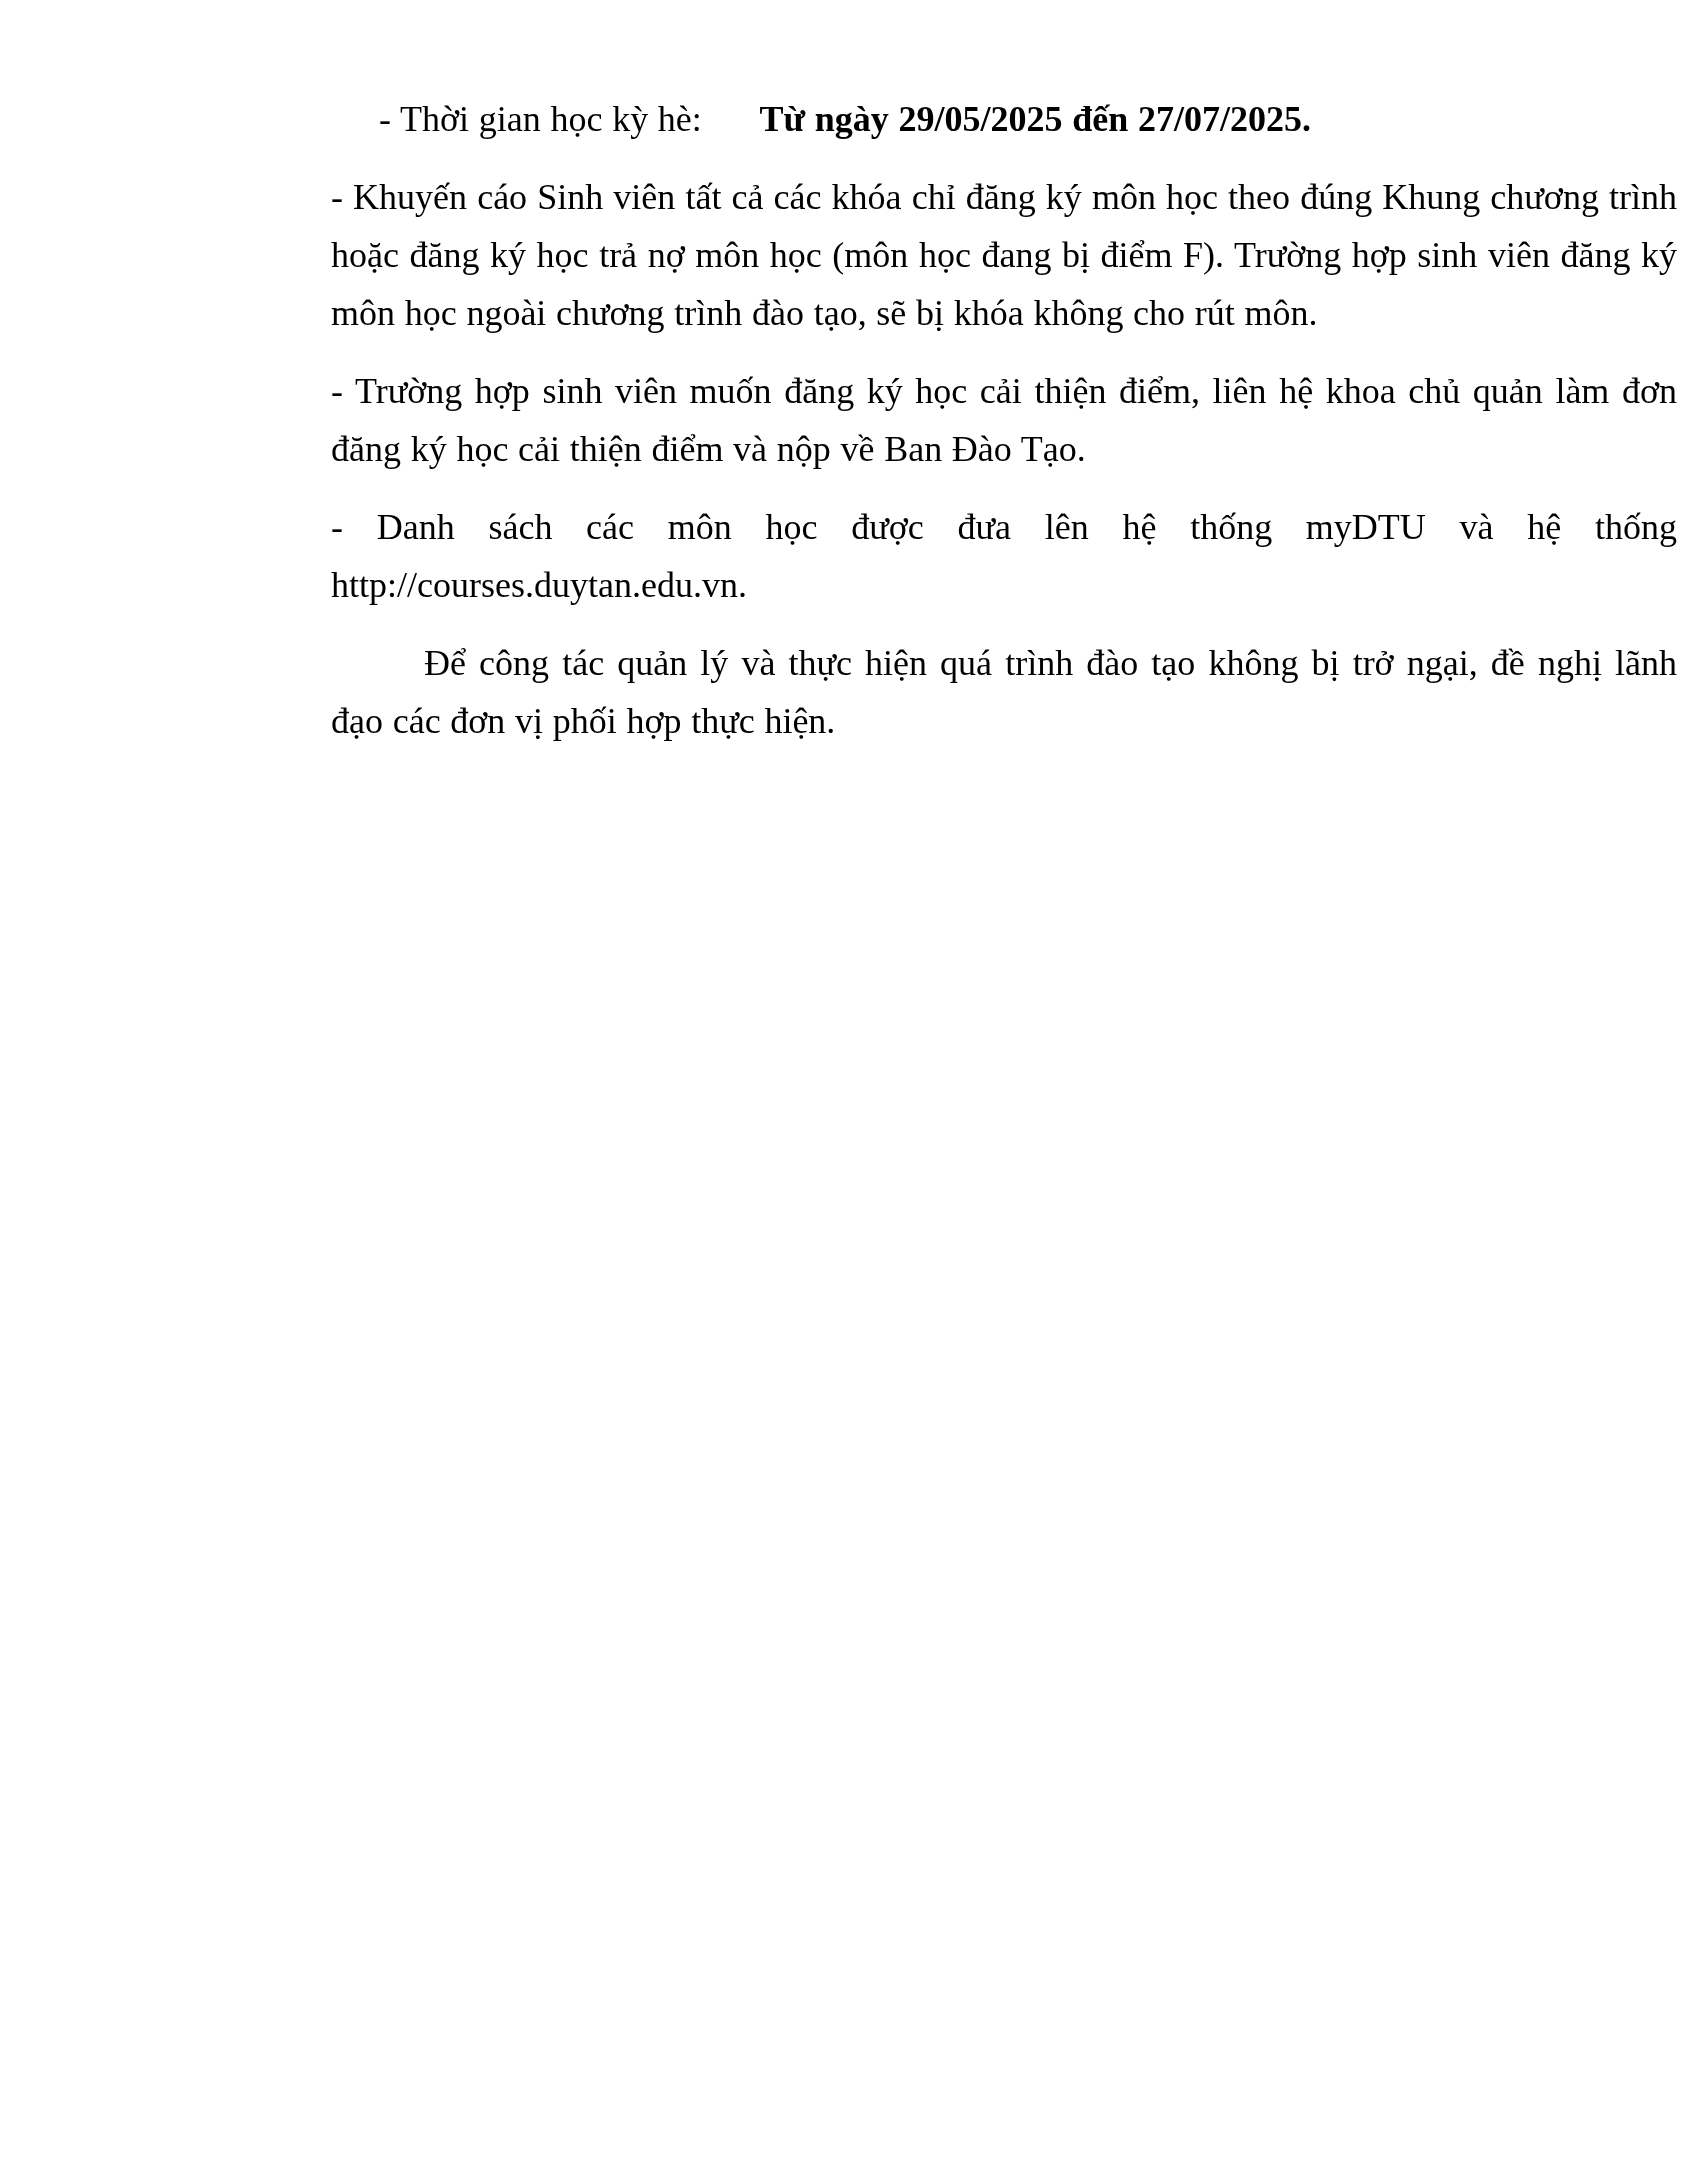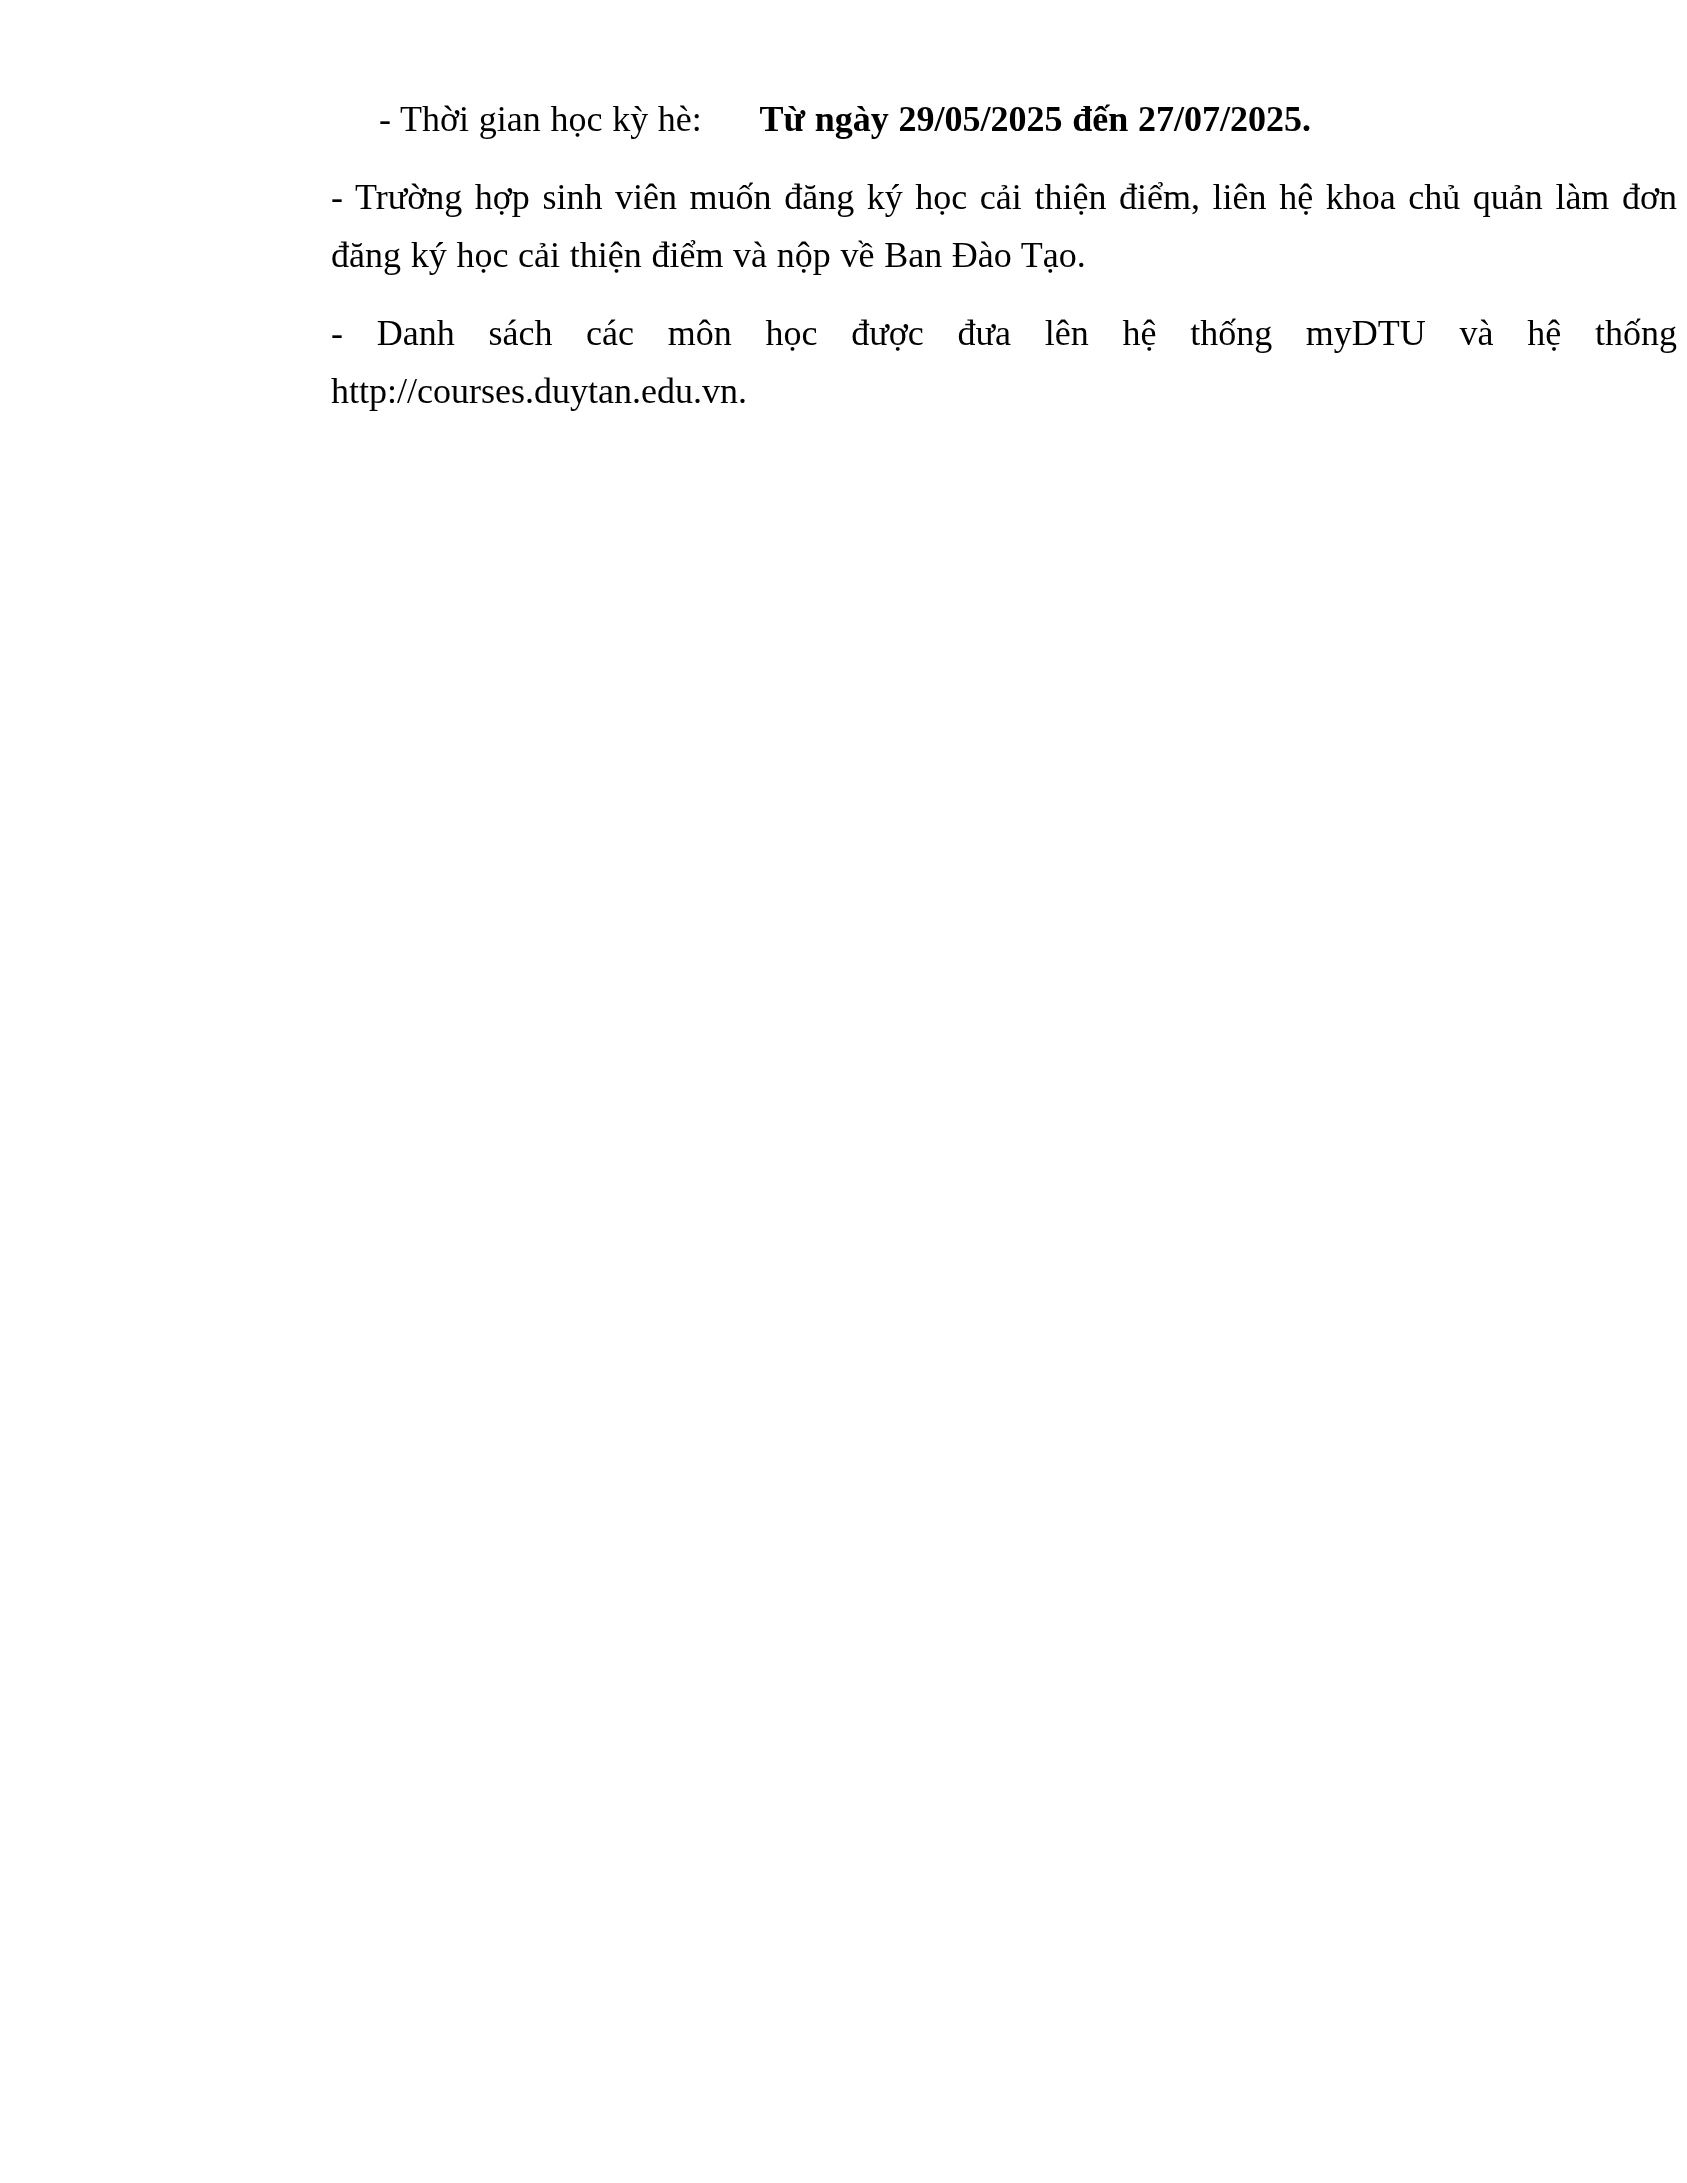--- a/index.html
+++ b/index.html
@@ -49,23 +49,25 @@
 </style>
 </head>
 <body>
 
 <div class="page">
   <div class="content">
 
     <p class="para"><span>- Thời gian học kỳ hè: </span><span class="bold">Từ ngày 29/05/2025 đến 27/07/2025.</span></p>
 
 
+    <p class="para">- Khuyến cáo Sinh viên tất cả các khóa chỉ đăng ký môn học theo đúng Khung chương trình hoặc đăng ký học trả nợ môn học (môn học đang bị điểm F). Trường hợp sinh viên đăng ký môn học ngoài chương trình đào tạo, sẽ bị khóa không cho rút môn.</p>
 
     <p class="para">- Trường hợp sinh viên muốn đăng ký học cải thiện điểm, liên hệ khoa chủ quản làm đơn đăng ký học cải thiện điểm và nộp về Ban Đào Tạo.</p>
 
     <p class="para">- Danh sách các môn học được đưa lên hệ thống myDTU và hệ thống http://courses.duytan.edu.vn.</p>
 
 
+    <p class="para closing">Để công tác quản lý và thực hiện quá trình đào tạo không bị trở ngại, đề nghị lãnh đạo các đơn vị phối hợp thực hiện.</p>
 
 
   </div>
 </div>
 
 
 </body></html>

